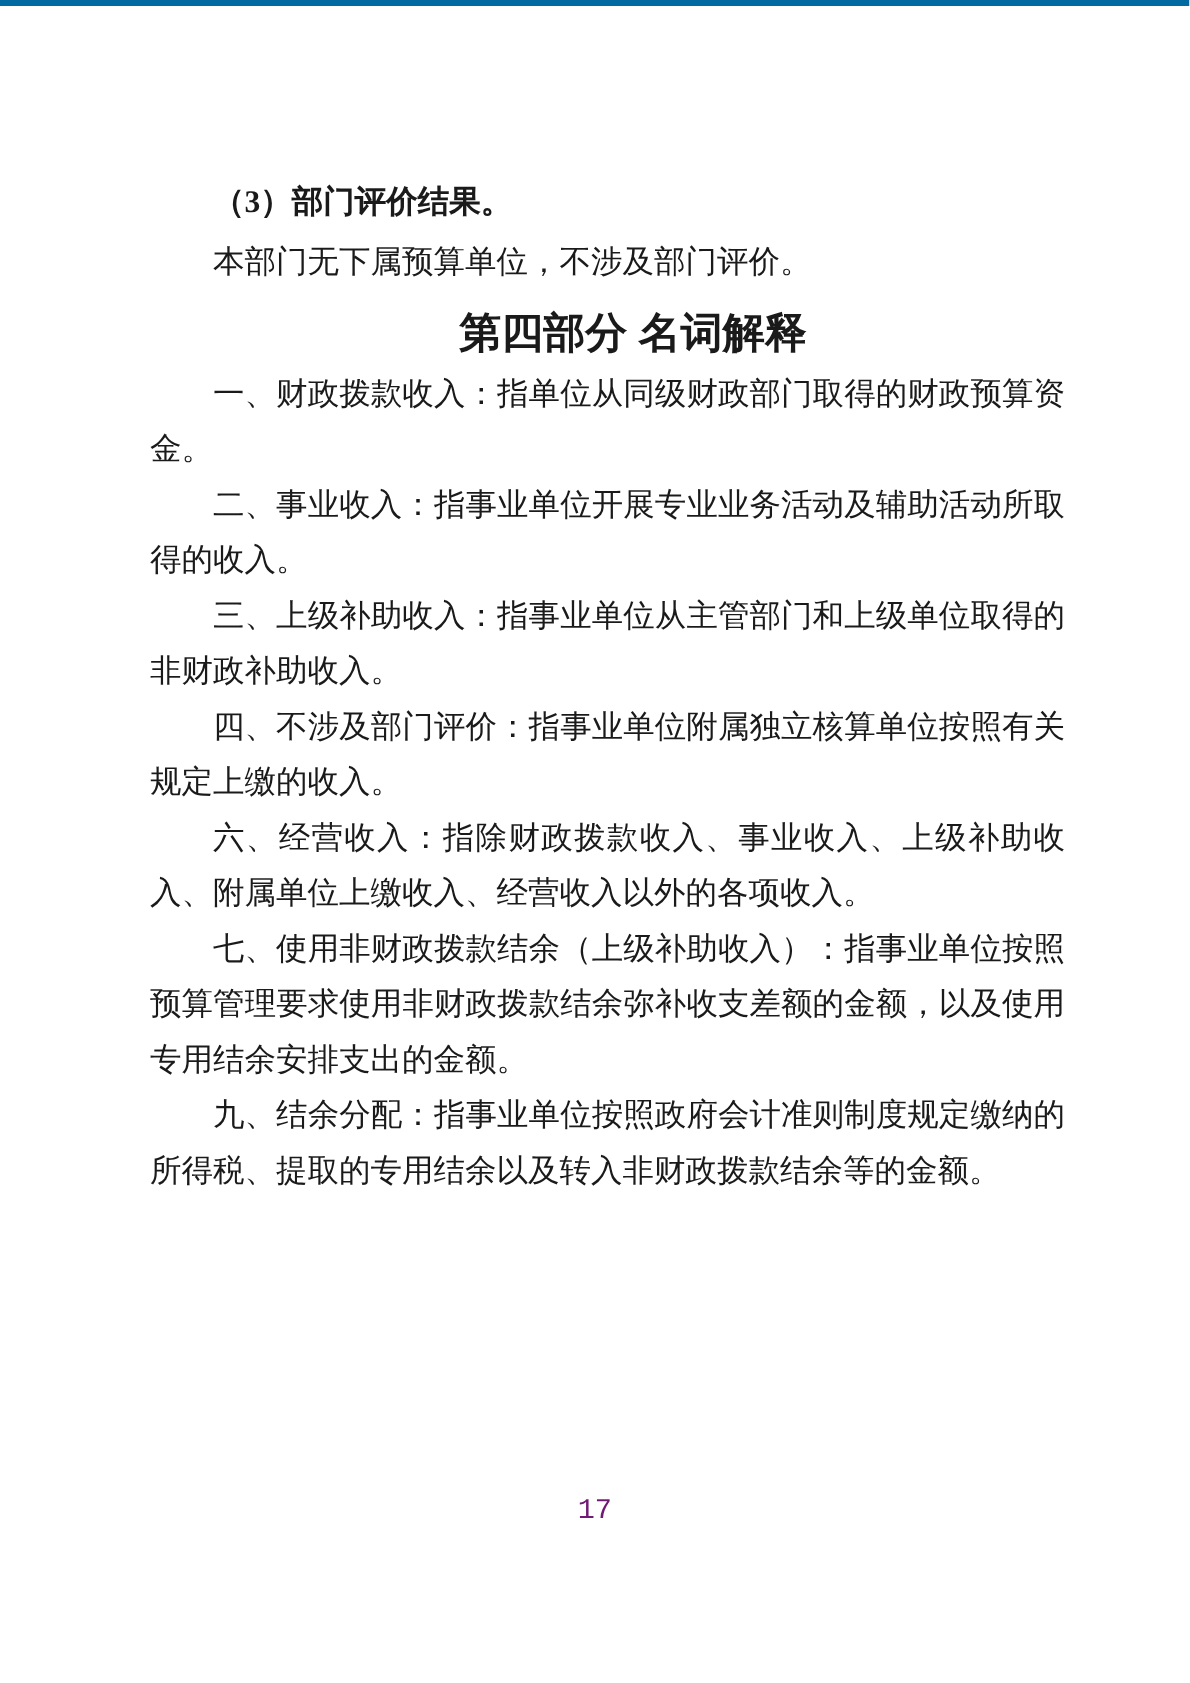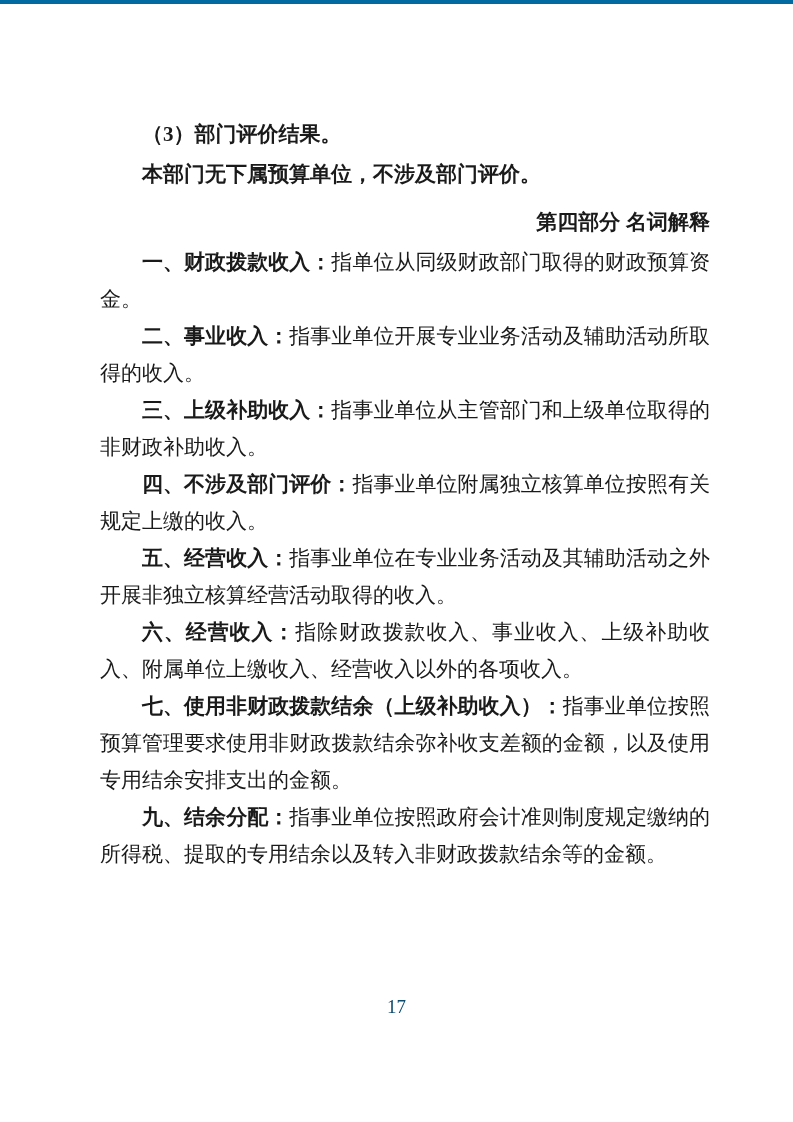--- a/index.html
+++ b/index.html
@@ -29,48 +29,47 @@
   }
   .para {
     margin: 0;
     text-indent: 42px;
   }
   .intro-heading {
     font-weight: bold;
   }
   .intro-body {
     margin-top: 3px;
-    font-weight: bold;
   }
   .section-heading {
     font-family: "Liberation Sans", "DejaVu Sans", sans-serif;
-    font-size: 21px;
+    font-size: 28px;
     font-weight: bold;
     line-height: 37px;
     margin: 10px 0 4px 0;
     text-indent: 34px;
-    text-align: right;
+    text-align: center;
   }
   .term-para {
     margin: 0;
     text-indent: 42px;
   }
   .term-para b {
-    font-weight: bold;
+    font-weight: normal;
   }
   .page-number {
     position: absolute;
     top: 992px;
     left: 0;
     width: 100%;
     text-align: center;
-    font-family: Liberation Serif, serif;
+    font-family: Liberation Mono, monospace;
     font-size: 19px;
     line-height: 22px;
-    color: #0c4a6e;
+    color: #701a75;
   }
 </style>
 </head>
 <body>
 
 <div class="page">
   <div class="content">
 
     <p class="para intro-heading">（3）部门评价结果。</p>
 
@@ -79,21 +78,20 @@
     <h2 class="section-heading">第四部分 名词解释</h2>
 
     <p class="term-para"><b>一、财政拨款收入：</b><span>指单位从同级财政部门取得的财政预算资金。</span></p>
 
     <p class="term-para"><b>二、事业收入：</b><span>指事业单位开展专业业务活动及辅助活动所取得的收入。</span></p>
 
     <p class="term-para"><b>三、上级补助收入：</b><span>指事业单位从主管部门和上级单位取得的非财政补助收入。</span></p>
 
     <p class="term-para"><b>四、不涉及部门评价：</b><span>指事业单位附属独立核算单位按照有关规定上缴的收入。</span></p>
 
-    <p class="term-para"><b>五、经营收入：</b><span>指事业单位在专业业务活动及其辅助活动之外开展非独立核算经营活动取得的收入。</span></p>
 
     <p class="term-para"><b>六、经营收入：</b><span>指除财政拨款收入、事业收入、上级补助收入、附属单位上缴收入、经营收入以外的各项收入。</span></p>
 
     <p class="term-para"><b>七、使用非财政拨款结余（上级补助收入）：</b><span>指事业单位按照预算管理要求使用非财政拨款结余弥补收支差额的金额，以及使用专用结余安排支出的金额。</span></p>
 
 
     <p class="term-para"><b>九、结余分配：</b><span>指事业单位按照政府会计准则制度规定缴纳的所得税、提取的专用结余以及转入非财政拨款结余等的金额。</span></p>
 
   </div>
 

